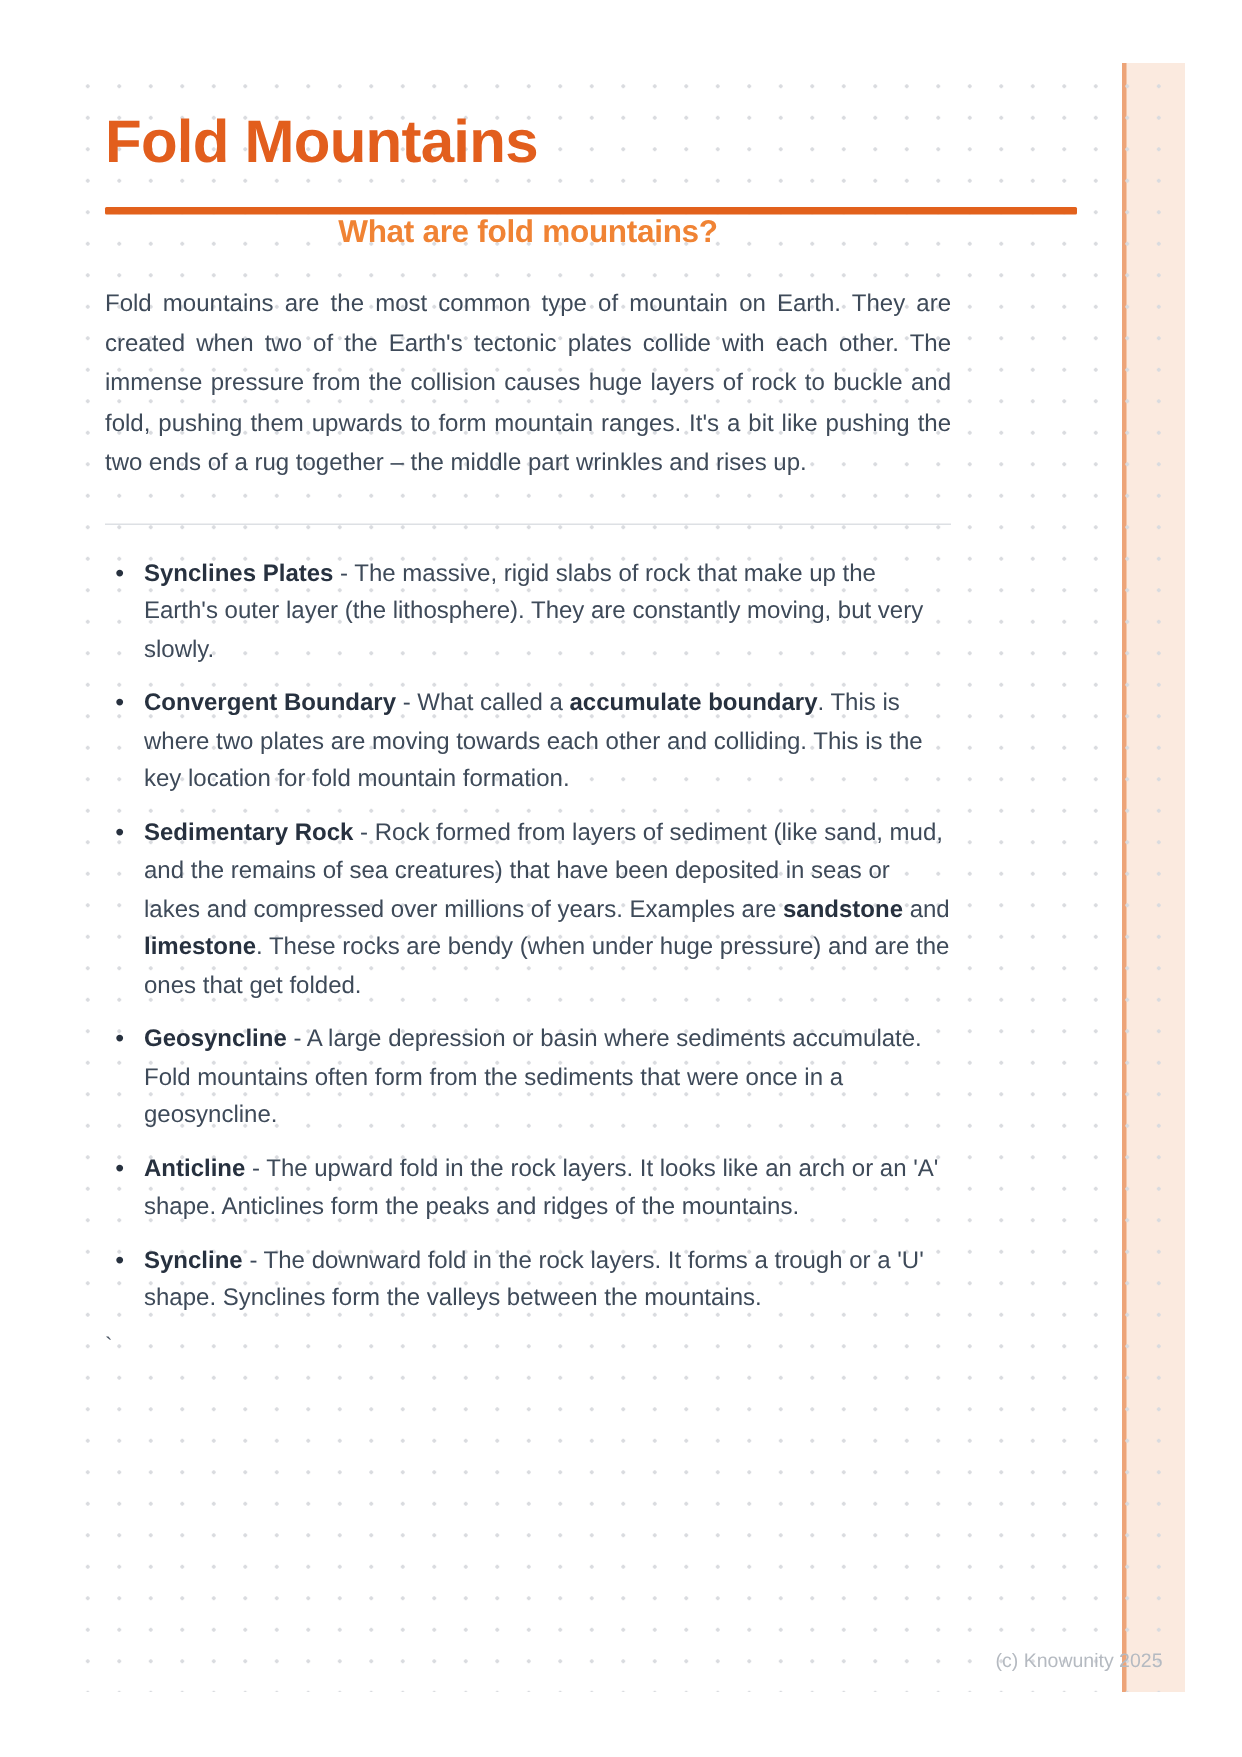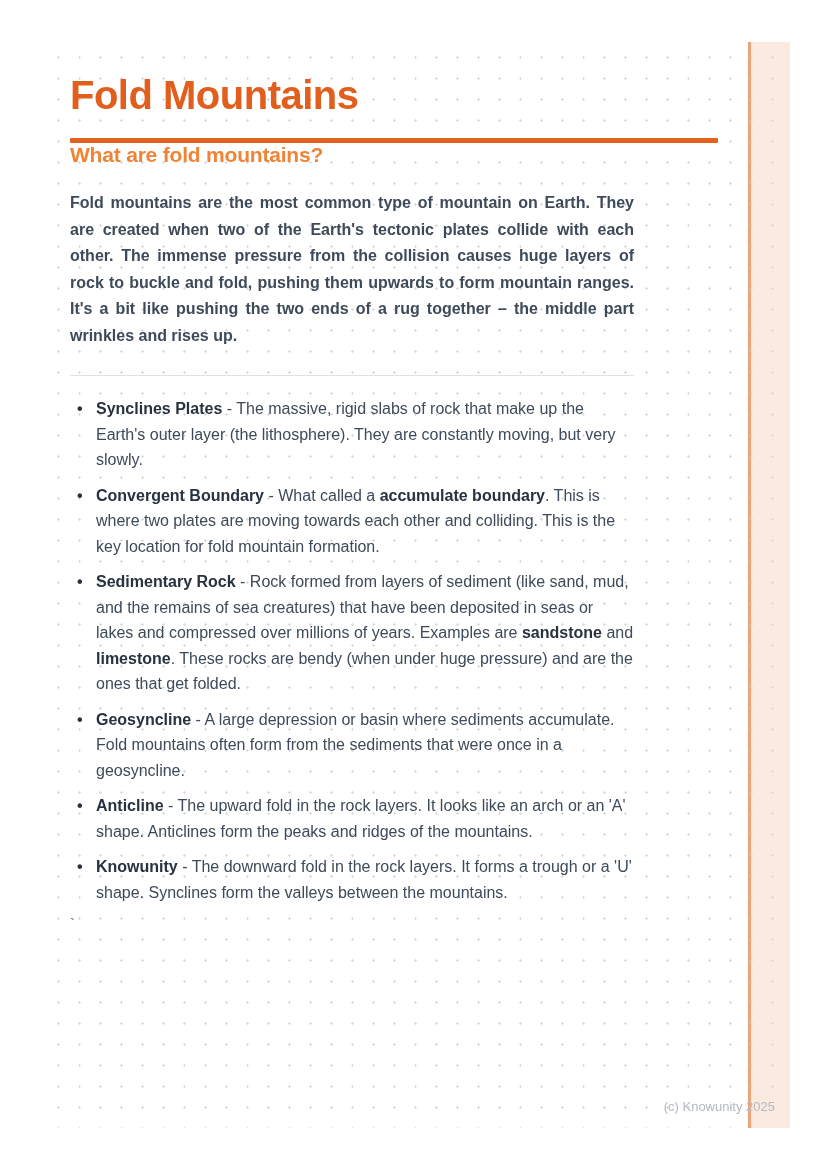--- a/index.html
+++ b/index.html
@@ -52,30 +52,30 @@
     height:5px;
     background:#E2611C;
     border-radius:1px;
   }
   h2.section-heading {
     margin:0;
     font-size:21px;
     font-weight:700;
     letter-spacing:-0.2px;
     color:#F08334;
+    text-align:center;
   }
   .h-what { margin-top:34px; }
   .h-key  { margin-top:27px; }
   p.intro-paragraph {
     margin:23px 0 0 0;
     font-size:16px;
     line-height:26.5px;
     text-align:justify;
     color:#3E4A59;
-    font-weight:bold;
   }
   hr.divider {
     margin:26px 0 0 0;
     border:none;
     border-top:1px solid #DDE0E4;
     width:564px;
   }
   ul.terms {
     margin:20px 0 0 0;
     padding:0;
@@ -131,21 +131,21 @@
     <p class="intro-paragraph">Fold mountains are the most common type of mountain on Earth. They are created when two of the Earth's tectonic plates collide with each other. The immense pressure from the collision causes huge layers of rock to buckle and fold, pushing them upwards to form mountain ranges. It's a bit like pushing the two ends of a rug together – the middle part wrinkles and rises up.</p>
 
     <hr class="divider">
 
     <ul class="terms" id="terms-list">
         <li><span class="term">Synclines Plates</span><span> - The massive, rigid slabs of rock that make up the Earth's outer layer (the lithosphere). They are constantly moving, but very slowly.</span></li>
         <li><span class="term">Convergent Boundary</span><span> - What called a </span><span class="term">accumulate boundary</span><span>. This is where two plates are moving towards each other and colliding. This is the key location for fold mountain formation.</span></li>
         <li><span class="term">Sedimentary Rock</span><span> - Rock formed from layers of sediment (like sand, mud, and the remains of sea creatures) that have been deposited in seas or lakes and compressed over millions of years. Examples are </span><span class="term">sandstone</span><span> and </span><span class="term">limestone</span><span>. These rocks are bendy (when under huge pressure) and are the ones that get folded.</span></li>
         <li><span class="term">Geosyncline</span><span> - A large depression or basin where sediments accumulate. Fold mountains often form from the sediments that were once in a geosyncline.</span></li>
         <li><span class="term">Anticline</span><span> - The upward fold in the rock layers. It looks like an arch or an 'A' shape. Anticlines form the peaks and ridges of the mountains.</span></li>
-        <li><span class="term">Knowunity</span><span> - The downward fold in the rock layers. It forms a trough or a 'U' shape. Synclines form the valleys between the mountains.</span></li>
+        <li><span class="term">Syncline</span><span> - The downward fold in the rock layers. It forms a trough or a 'U' shape. Synclines form the valleys between the mountains.</span></li>
       </ul>
 
     <div class="stray">`</div>
   </div>
 
   <div class="footer">(c) Knowunity 2025</div>
 
 </div>
 
 </body></html>

